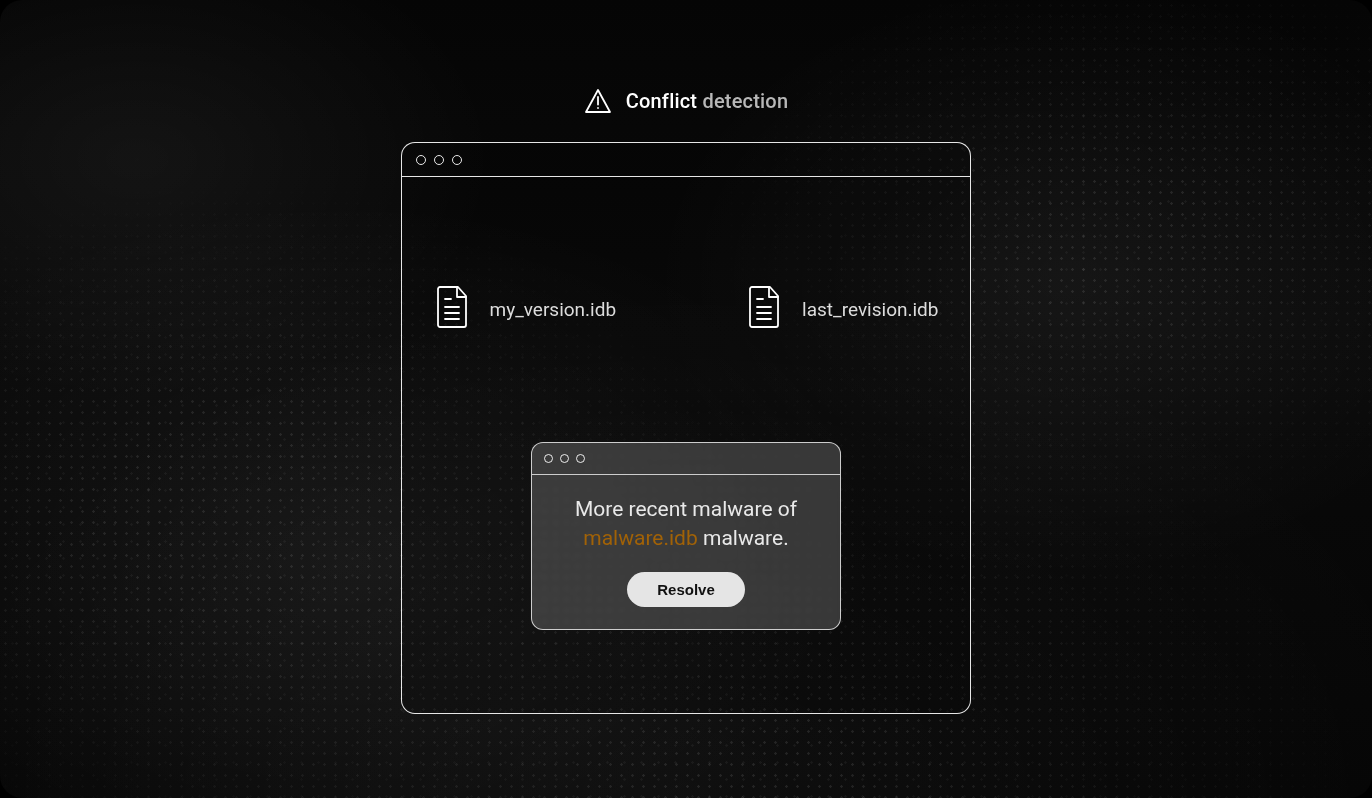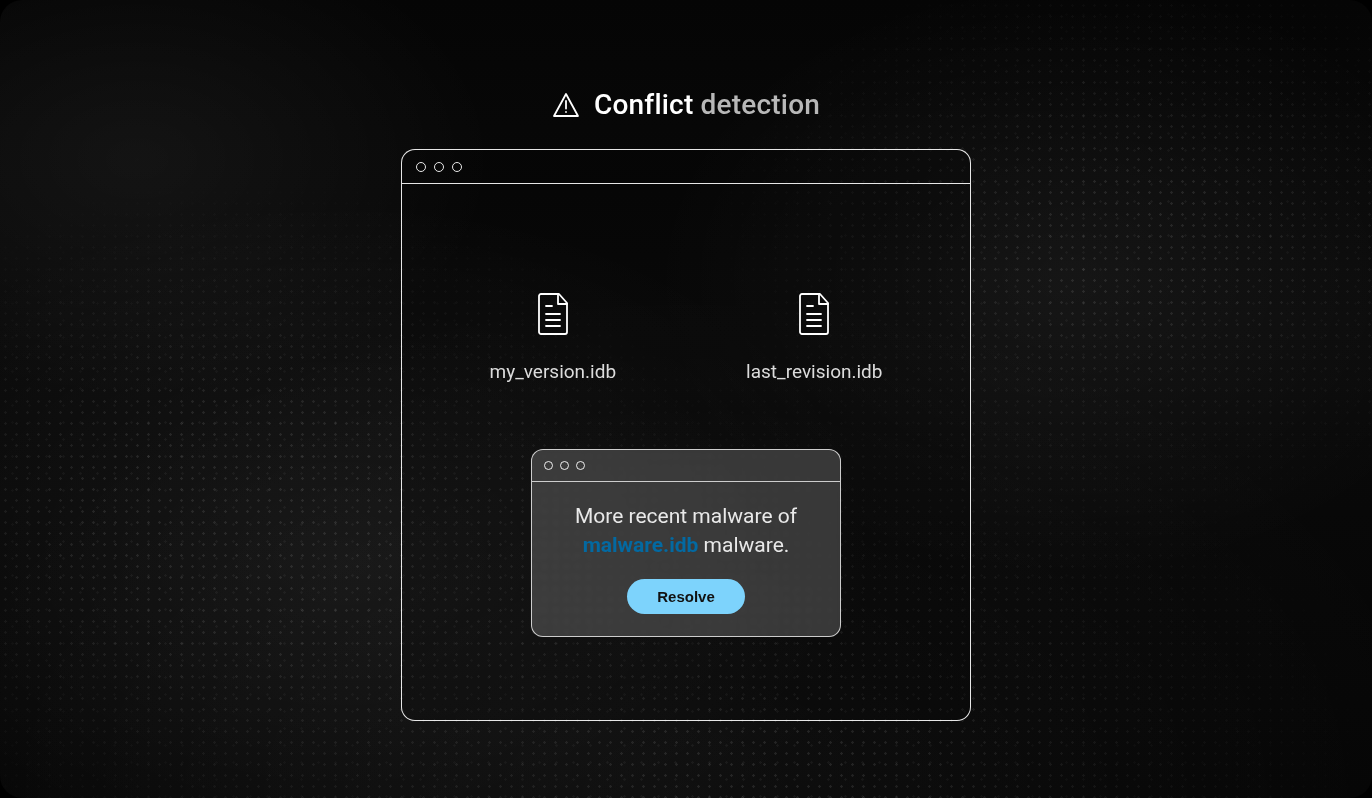--- a/index.html
+++ b/index.html
@@ -58,21 +58,21 @@
     padding-top: 88px;
   }
 
   .header {
     display: flex;
     align-items: center;
     gap: 14px;
     margin-bottom: 28px;
   }
   .header-title {
-    font-size: 28px;
+    font-size: 20px;
     font-weight: 500;
     letter-spacing: 0.2px;
   }
   .header-title .strong-word { color: #ffffff; }
   .header-title .fade-word   { color: #b8b8b8; }
 
   .triangle-icon {
     display: inline-flex;
   }
 
@@ -101,21 +101,20 @@
   }
 
   .files-row {
     display: flex;
     justify-content: center;
     gap: 130px;
     margin-top: 108px;
   }
   .file-block {
     display: flex;
-    flex-direction: column;
     align-items: center;
     gap: 20px;
   }
   .file-label {
     font-size: 19px;
     color: #dcdcdc;
     font-weight: 400;
   }
 
   
@@ -148,24 +147,24 @@
     flex-direction: column;
     align-items: center;
   }
   .dialog-message {
     text-align: center;
     font-size: 21px;
     line-height: 1.4;
     color: #e9e9e9;
     font-weight: 400;
   }
-  .dialog-message b { font-weight: 700; color: #0369a1; }
+  .dialog-message b { font-weight: 400; color: #a16207; }
   .resolve-btn {
     margin-top: 18px;
-    background: #7dd3fc;
+    background: #e5e5e5;
     color: #111;
     border: none;
     border-radius: 999px;
     padding: 9px 30px;
     font-size: 15px;
     font-weight: 700;
     cursor: pointer;
   }
 </style>
 </head>

